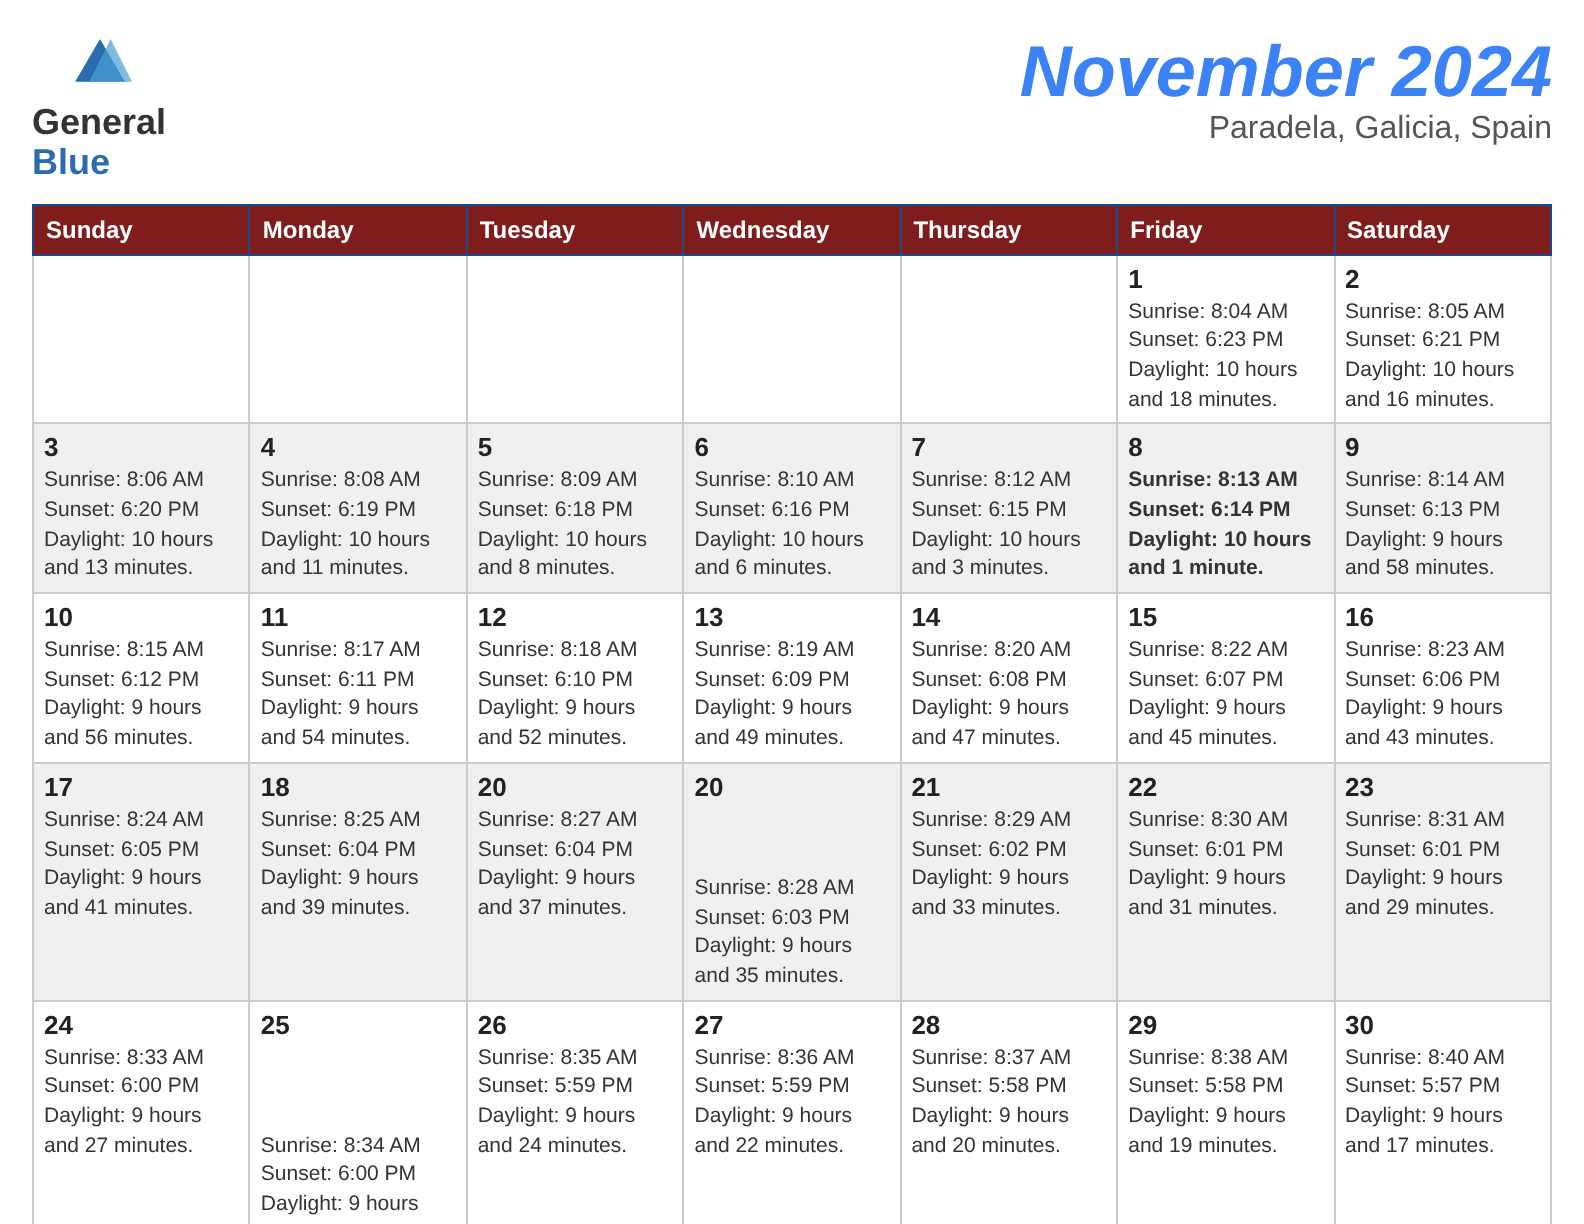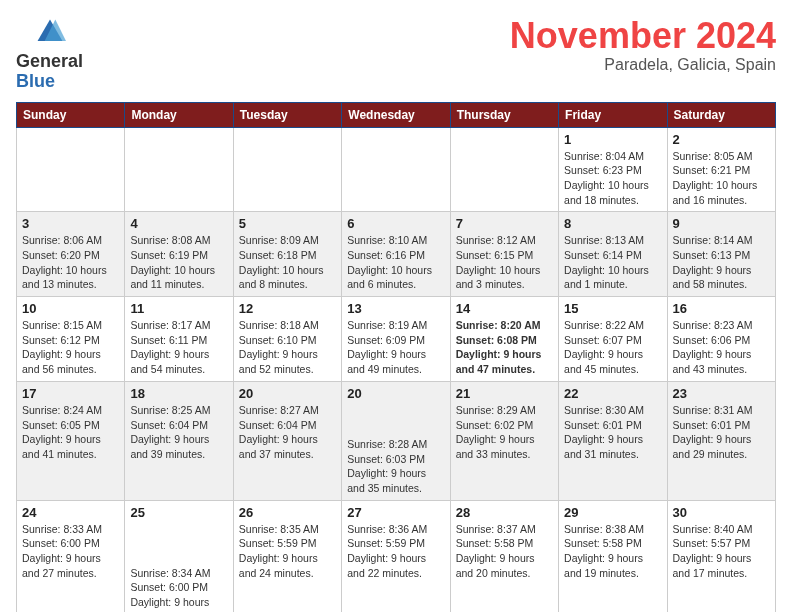--- a/index.html
+++ b/index.html
@@ -32,22 +32,23 @@
     .logo-icon {
       width: 32px;
       height: 32px;
     }
     .title-block {
       text-align: right;
     }
     .month-title {
       font-size: 36px;
       font-weight: bold;
-      color: #ef4444;
+      color: #3b82f6;
       line-height: 1.1;
+      font-style: italic;
     }
     .location {
       font-size: 16px;
       color: #555;
     }
     .calendar {
       width: 100%;
       border-collapse: collapse;
       font-size: 11px;
     }
@@ -171,21 +172,21 @@
 Daylight: 10 hours and 6 minutes.</div>
         </td>
         <td>
           <span class="day-number">7</span>
           <div class="day-info" style="white-space: pre-line;">Sunrise: 8:12 AM
 Sunset: 6:15 PM
 Daylight: 10 hours and 3 minutes.</div>
         </td>
         <td>
           <span class="day-number">8</span>
-          <div class="day-info" style="white-space: pre-line;">Sunrise: 8:13 AM
+          <div class="day-info" style="white-space: pre-line; font-weight: bold;">Sunrise: 8:13 AM
 Sunset: 6:14 PM
 Daylight: 10 hours and 1 minute.</div>
         </td>
         <td>
           <span class="day-number">9</span>
           <div class="day-info" style="white-space: pre-line;">Sunrise: 8:14 AM
 Sunset: 6:13 PM
 Daylight: 9 hours and 58 minutes.</div>
         </td>
       </tr>
@@ -209,21 +210,21 @@
 Daylight: 9 hours and 52 minutes.</div>
         </td>
         <td>
           <span class="day-number">13</span>
           <div class="day-info" style="white-space: pre-line;">Sunrise: 8:19 AM
 Sunset: 6:09 PM
 Daylight: 9 hours and 49 minutes.</div>
         </td>
         <td>
           <span class="day-number">14</span>
-          <div class="day-info" style="white-space: pre-line; font-weight: bold;">Sunrise: 8:20 AM
+          <div class="day-info" style="white-space: pre-line;">Sunrise: 8:20 AM
 Sunset: 6:08 PM
 Daylight: 9 hours and 47 minutes.</div>
         </td>
         <td>
           <span class="day-number">15</span>
           <div class="day-info" style="white-space: pre-line;">Sunrise: 8:22 AM
 Sunset: 6:07 PM
 Daylight: 9 hours and 45 minutes.</div>
         </td>
         <td>

